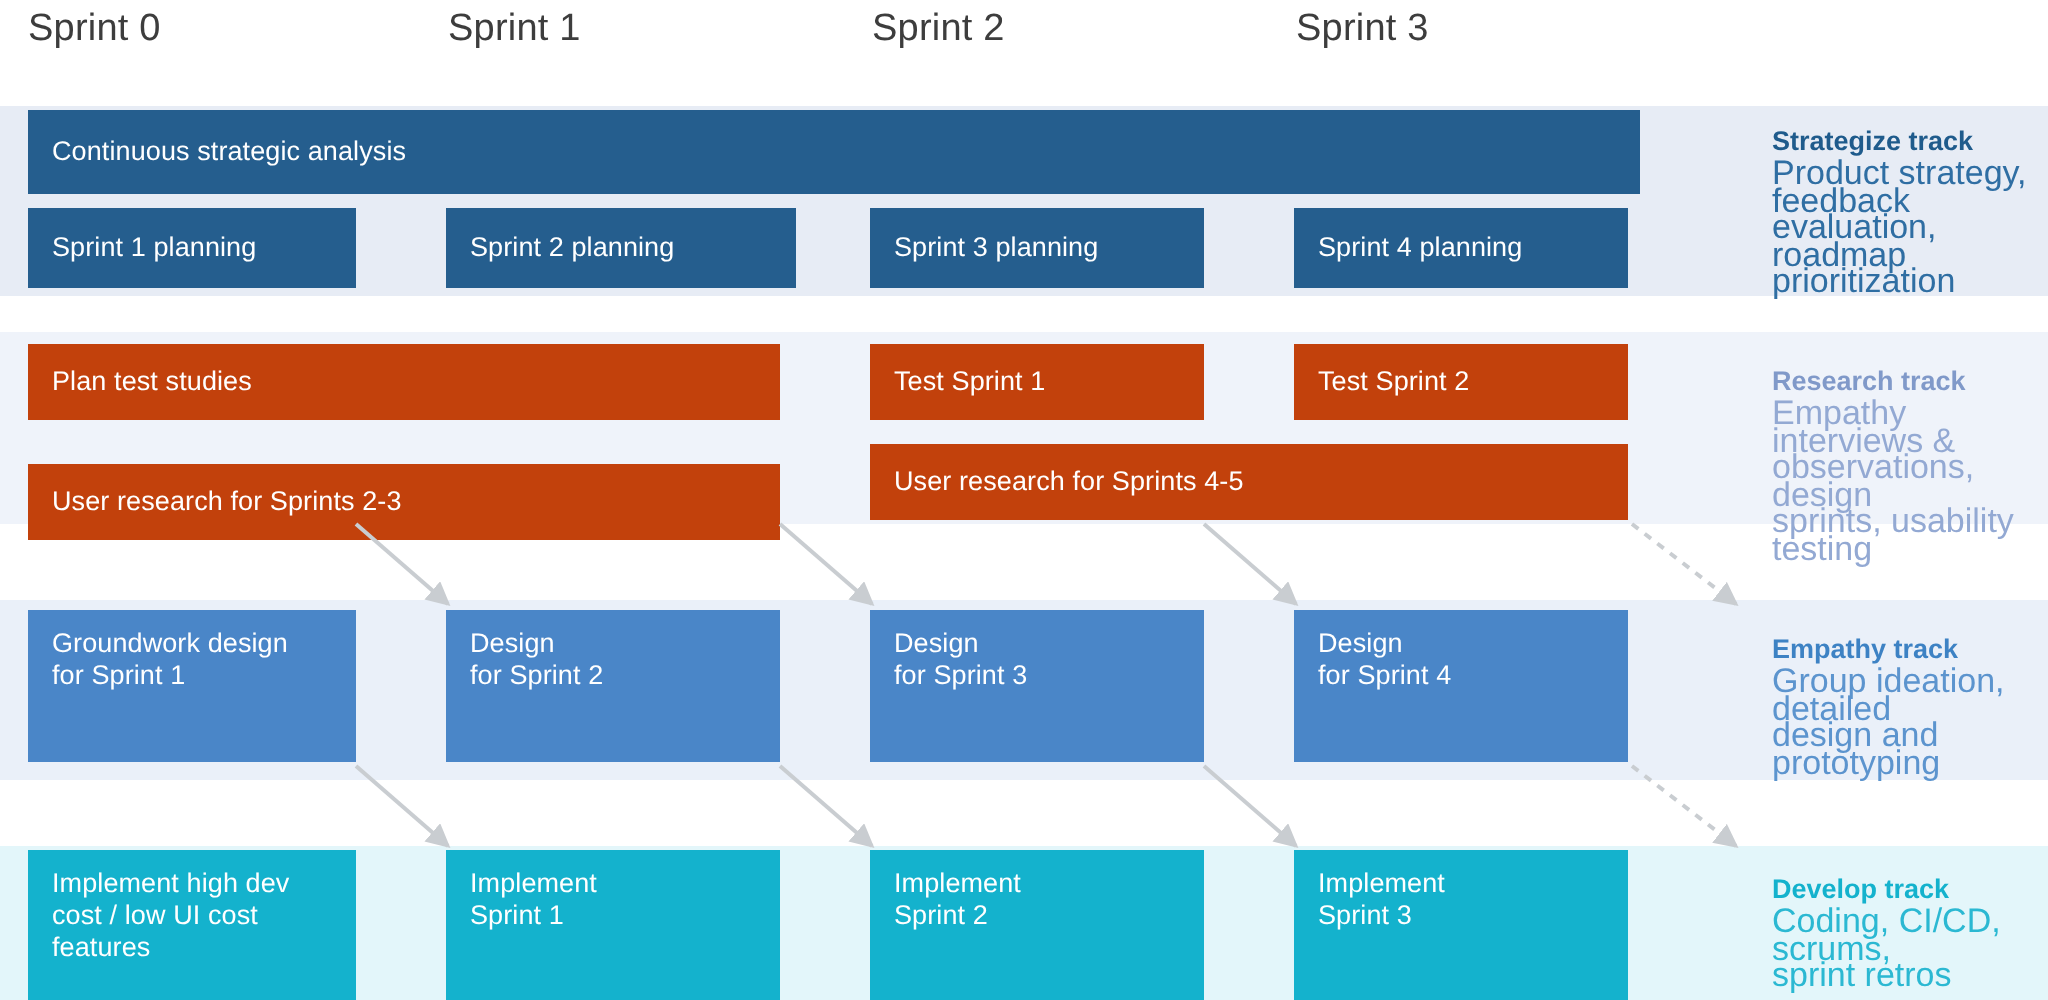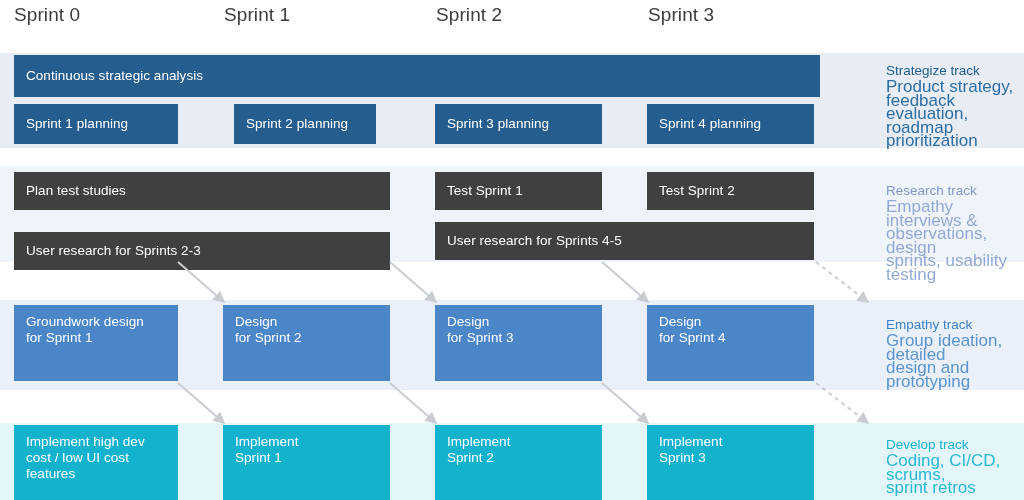--- a/index.html
+++ b/index.html
@@ -34,35 +34,35 @@
     position:absolute;
     box-sizing:border-box;
     color:#ffffff;
     font-size:13.5px;
     line-height:16px;
     padding:9px 24px 0 12px;
     white-space:pre-line;
     letter-spacing:.05px;
   }
   .box.strategize{background:#255e8e;}
-  .box.research  {background:#404040;}
+  .box.research  {background:#c2410c;}
   .box.design    {background:#4a86c8;}
   .box.develop   {background:#14b2cd;}
   .box.vcenter{display:flex;align-items:center;padding-top:0;}
 
   
   .track{
     position:absolute;
     box-sizing:border-box;
     padding-left:20px;
     padding-right:6px;
   }
   .track .t-title{
     font-size:13.5px;
-    font-weight:normal;
+    font-weight:bold;
     line-height:17px;
     margin:0 0 1px 0;
     white-space:nowrap;
   }
   .track .t-desc{
     font-size:17px;
     line-height:13.5px;
     white-space:pre-line;
   }
   .track.strategize .t-title{color:#1f5b8c;}
@@ -85,21 +85,21 @@
   <div id="bands">
       <div class="band strategize" style="top: 53px; height: 95px; width: 1024px;"></div>
       <div class="band research" style="top: 166px; height: 96px; width: 1024px;"></div>
       <div class="band design" style="top: 300px; height: 90px; width: 1024px;"></div>
       <div class="band develop" style="top: 423px; height: 77px; width: 1024px;"></div>
     </div>
 
   <div id="boxes">
       <div class="box strategize vcenter" style="left: 14px; top: 55px; width: 806px; height: 42px;">Continuous strategic analysis</div>
       <div class="box strategize vcenter" style="left: 14px; top: 104px; width: 164px; height: 40px;">Sprint 1 planning</div>
-      <div class="box strategize vcenter" style="left: 234px; top: 104px; width: 142px; height: 40px;">Sprint 2 planning</div>
+      <div class="box strategize vcenter" style="left: 223px; top: 104px; width: 175px; height: 40px;">Sprint 2 planning</div>
       <div class="box strategize vcenter" style="left: 435px; top: 104px; width: 167px; height: 40px;">Sprint 3 planning</div>
       <div class="box strategize vcenter" style="left: 647px; top: 104px; width: 167px; height: 40px;">Sprint 4 planning</div>
       <div class="box research vcenter" style="left: 14px; top: 172px; width: 376px; height: 38px;">Plan test studies</div>
       <div class="box research vcenter" style="left: 435px; top: 172px; width: 167px; height: 38px;">Test Sprint 1</div>
       <div class="box research vcenter" style="left: 647px; top: 172px; width: 167px; height: 38px;">Test Sprint 2</div>
       <div class="box research vcenter" style="left: 14px; top: 232px; width: 376px; height: 38px;">User research for Sprints 2-3</div>
       <div class="box research vcenter" style="left: 435px; top: 222px; width: 379px; height: 38px;">User research for Sprints 4-5</div>
       <div class="box design" style="left: 14px; top: 305px; width: 164px; height: 76px;">Groundwork design
 for Sprint 1</div>
       <div class="box design" style="left: 223px; top: 305px; width: 167px; height: 76px;">Design

